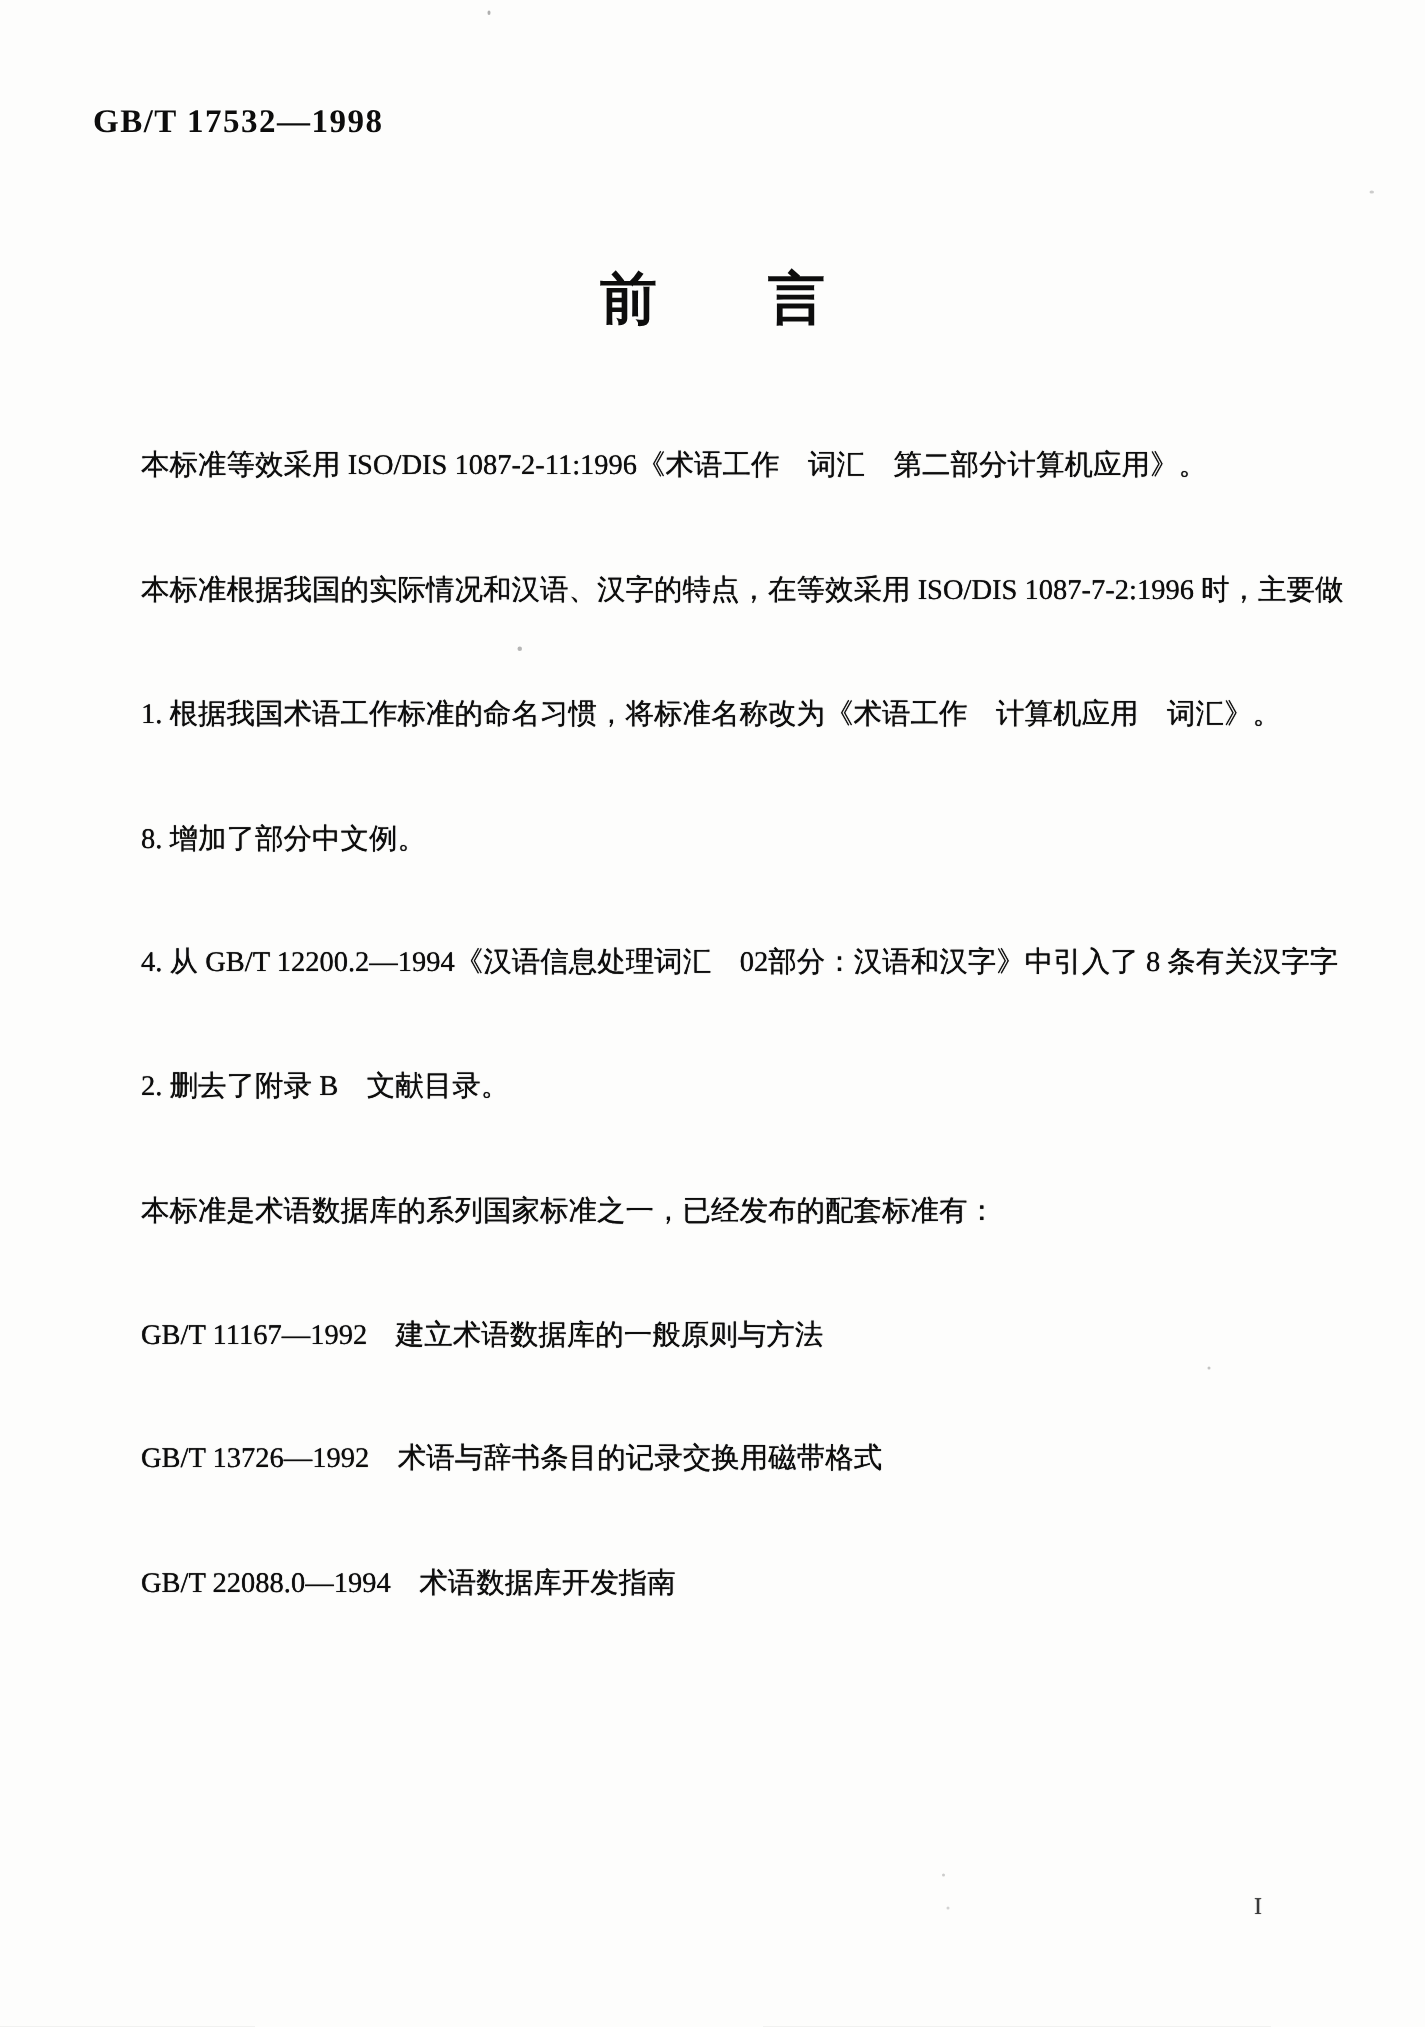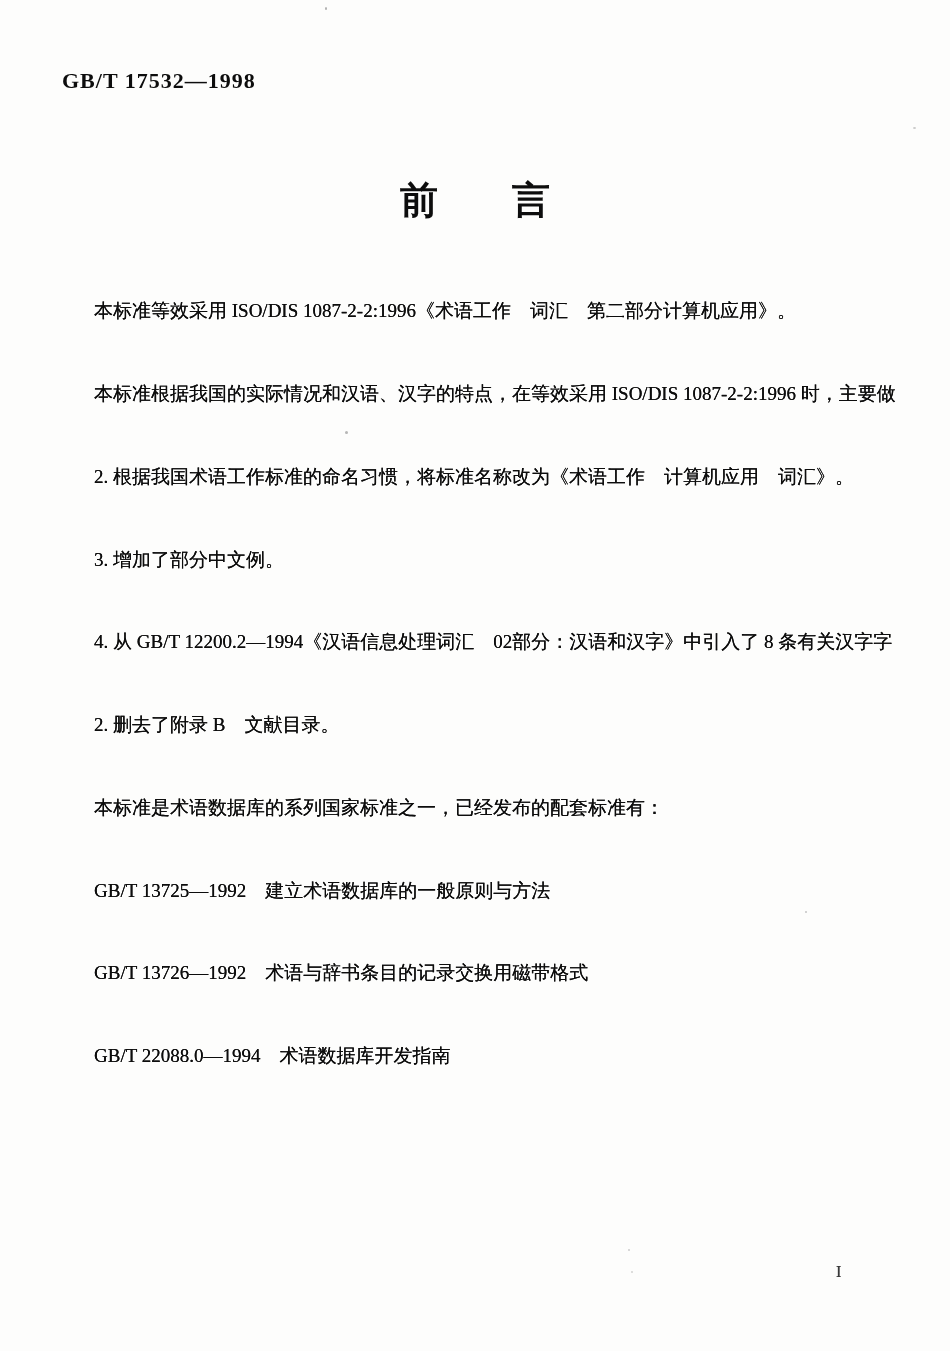--- a/index.html
+++ b/index.html
@@ -52,28 +52,28 @@
 <div class="page">
 
   <div class="doc-number">GB/T 17532—1998</div>
 
   <div class="fw-title">
     <span>前</span>
     <span>言</span>
   </div>
 
   <div class="content">
-    <div class="line in2">本标准等效采用 ISO/DIS 1087-2-2:1996《术语工作　词汇　第二部分计算机应用》。</div>
-    <div class="line in2">本标准根据我国的实际情况和汉语、汉字的特点，在等效采用 ISO/DIS 1087-2-2:1996 时，主要做</div>
-    <div class="line in2">2. 根据我国术语工作标准的命名习惯，将标准名称改为《术语工作　计算机应用　词汇》。</div>
-    <div class="line in2">3. 增加了部分中文例。</div>
+    <div class="line in2">本标准等效采用 ISO/DIS 1087-2-11:1996《术语工作　词汇　第二部分计算机应用》。</div>
+    <div class="line in2">本标准根据我国的实际情况和汉语、汉字的特点，在等效采用 ISO/DIS 1087-7-2:1996 时，主要做</div>
+    <div class="line in2">1. 根据我国术语工作标准的命名习惯，将标准名称改为《术语工作　计算机应用　词汇》。</div>
+    <div class="line in2">8. 增加了部分中文例。</div>
     <div class="line in2">4. 从 GB/T 12200.2—1994《汉语信息处理词汇　02部分：汉语和汉字》中引入了 8 条有关汉字字</div>
     <div class="line in2">2. 删去了附录 B　文献目录。</div>
     <div class="line in2">本标准是术语数据库的系列国家标准之一，已经发布的配套标准有：</div>
-    <div class="line in2">GB/T 13725—1992　建立术语数据库的一般原则与方法</div>
+    <div class="line in2">GB/T 11167—1992　建立术语数据库的一般原则与方法</div>
     <div class="line in2">GB/T 13726—1992　术语与辞书条目的记录交换用磁带格式</div>
     <div class="line in2">GB/T 22088.0—1994　术语数据库开发指南</div>
     
     
     
     
     
     
     
     

